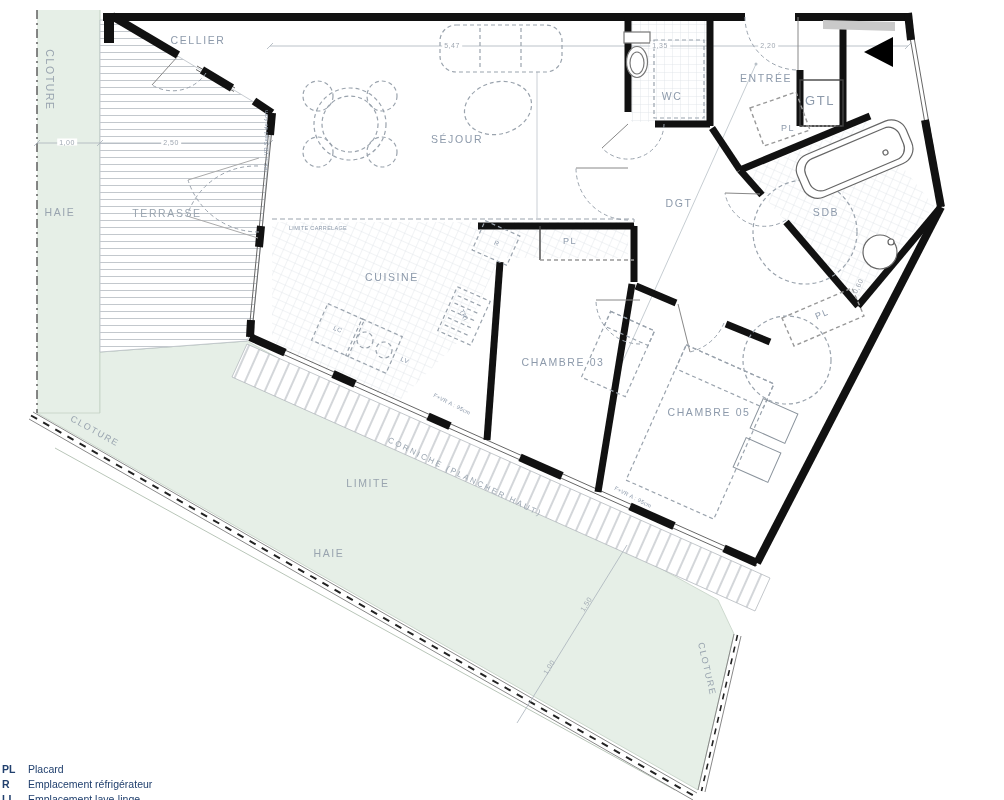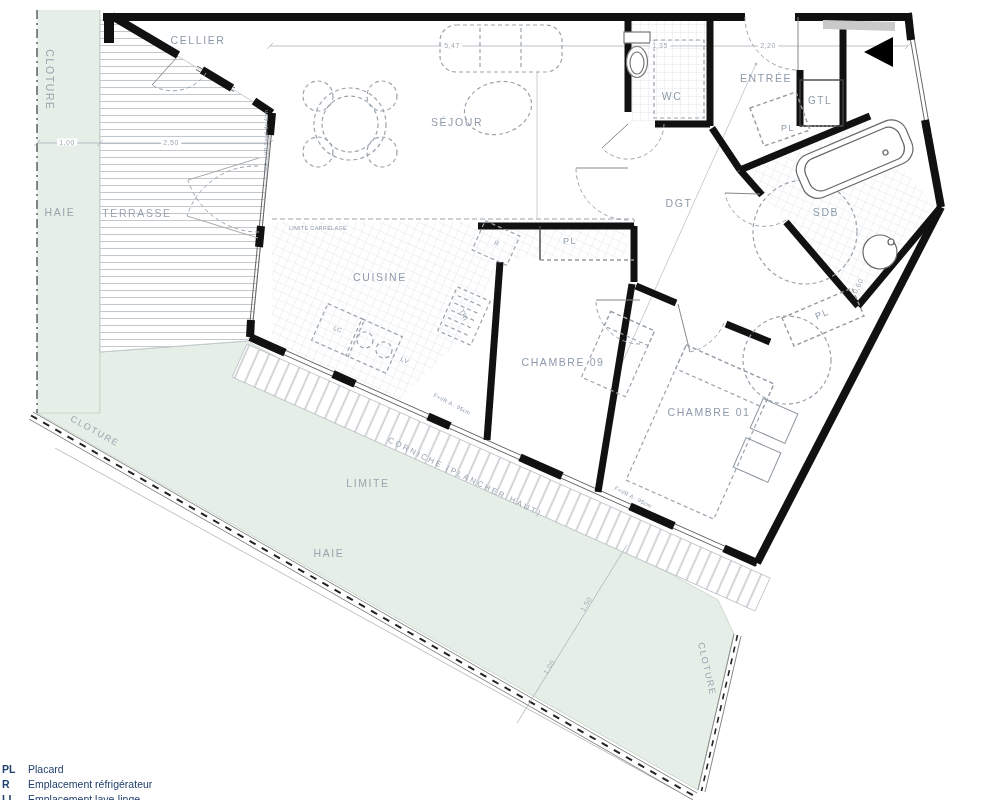--- a/index.html
+++ b/index.html
@@ -242,34 +242,34 @@
       <circle cx="880" cy="252" r="17"></circle>
           <circle cx="891" cy="242" r="3"></circle>
     </g>
   </g>
 
   <polygon points="823,20 895,22 895,31 823,29" fill="#c9c9c9"></polygon>
   <polygon points="893,37 893,67 864,52" fill="#000"></polygon>
 </svg>
 
 <span class="lbl" style="left:198px;top:40px">CELLIER</span>
-<span class="lbl" style="left:457px;top:122px">SÉJOUR</span>
+<span class="lbl" style="left:457px;top:139px">SÉJOUR</span>
 <span class="lbl" style="left:672px;top:96px">WC</span>
 <span class="lbl" style="left:766px;top:78px">ENTRÉE</span>
-<span class="lbl" style="left:820px;top:100px;font-size:10px">GTL</span>
+<span class="lbl" style="left:820px;top:100px;font-size:13px">GTL</span>
 <span class="lbl" style="left:788px;top:128px;font-size:9px">PL</span>
 <span class="lbl" style="left:679px;top:203px">DGT</span>
 <span class="lbl" style="left:826px;top:212px">SDB</span>
 <span class="lbl" style="left:570px;top:241px;font-size:9px">PL</span>
-<span class="lbl" style="left:380px;top:277px">CUISINE</span>
-<span class="lbl" style="left:563px;top:362px">CHAMBRE 09</span>
-<span class="lbl" style="left:709px;top:412px">CHAMBRE 01</span>
+<span class="lbl" style="left:392px;top:277px">CUISINE</span>
+<span class="lbl" style="left:563px;top:362px">CHAMBRE 03</span>
+<span class="lbl" style="left:709px;top:412px">CHAMBRE 05</span>
 <span class="lbl" style="left:822px;top:314px;font-size:9px;transform:translate(-50%,-50%) rotate(-23deg)">PL</span>
 
-<span class="lbl lbl-ext" style="left:137px;top:213px">TERRASSE</span>
+<span class="lbl lbl-ext" style="left:167px;top:213px">TERRASSE</span>
 <span class="lbl lbl-ext" style="left:60px;top:212px">HAIE</span>
 <span class="lbl lbl-ext" style="left:50px;top:80px;transform:translate(-50%,-50%) rotate(90deg)">CLOTURE</span>
 <span class="lbl lbl-ext" style="left:368px;top:483px">LIMITE</span>
 <span class="lbl lbl-ext" style="left:329px;top:553px">HAIE</span>
 <span class="lbl lbl-ext" style="left:95px;top:431px;font-size:9px;transform:translate(-50%,-50%) rotate(29deg)">CLOTURE</span>
 <span class="lbl lbl-ext" style="left:707px;top:669px;font-size:9px;transform:translate(-50%,-50%) rotate(77deg)">CLOTURE</span>
 
 <span class="lbl lbl-sm" style="left:318px;top:228px">LIMITE CARRELAGE</span>
 <span class="lbl lbl-corniche" style="left:465px;top:477px;transform:translate(-50%,-50%) rotate(26deg)">CORNICHE (PLANCHER HAUT)</span>
 <span class="lbl lbl-sm" style="left:266px;top:140px;transform:translate(-50%,-50%) rotate(-90deg)">PF + VR  Seuil de 4cm</span>

